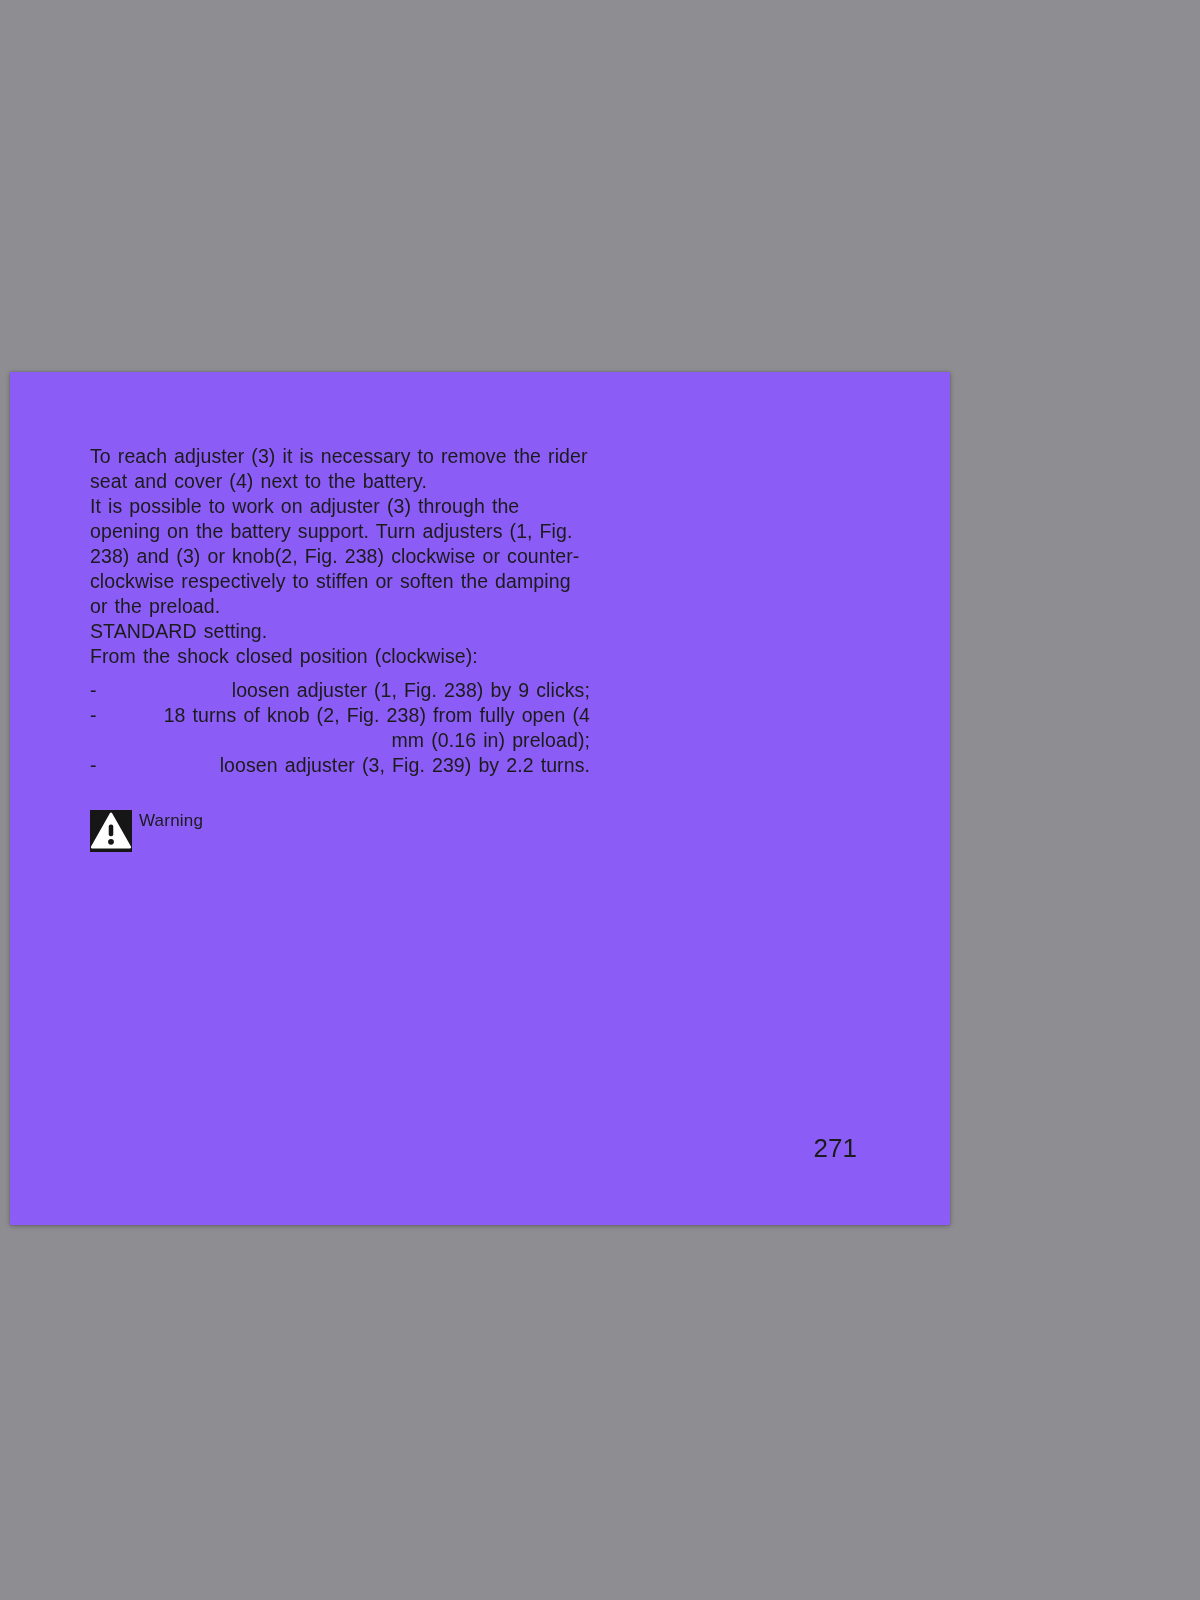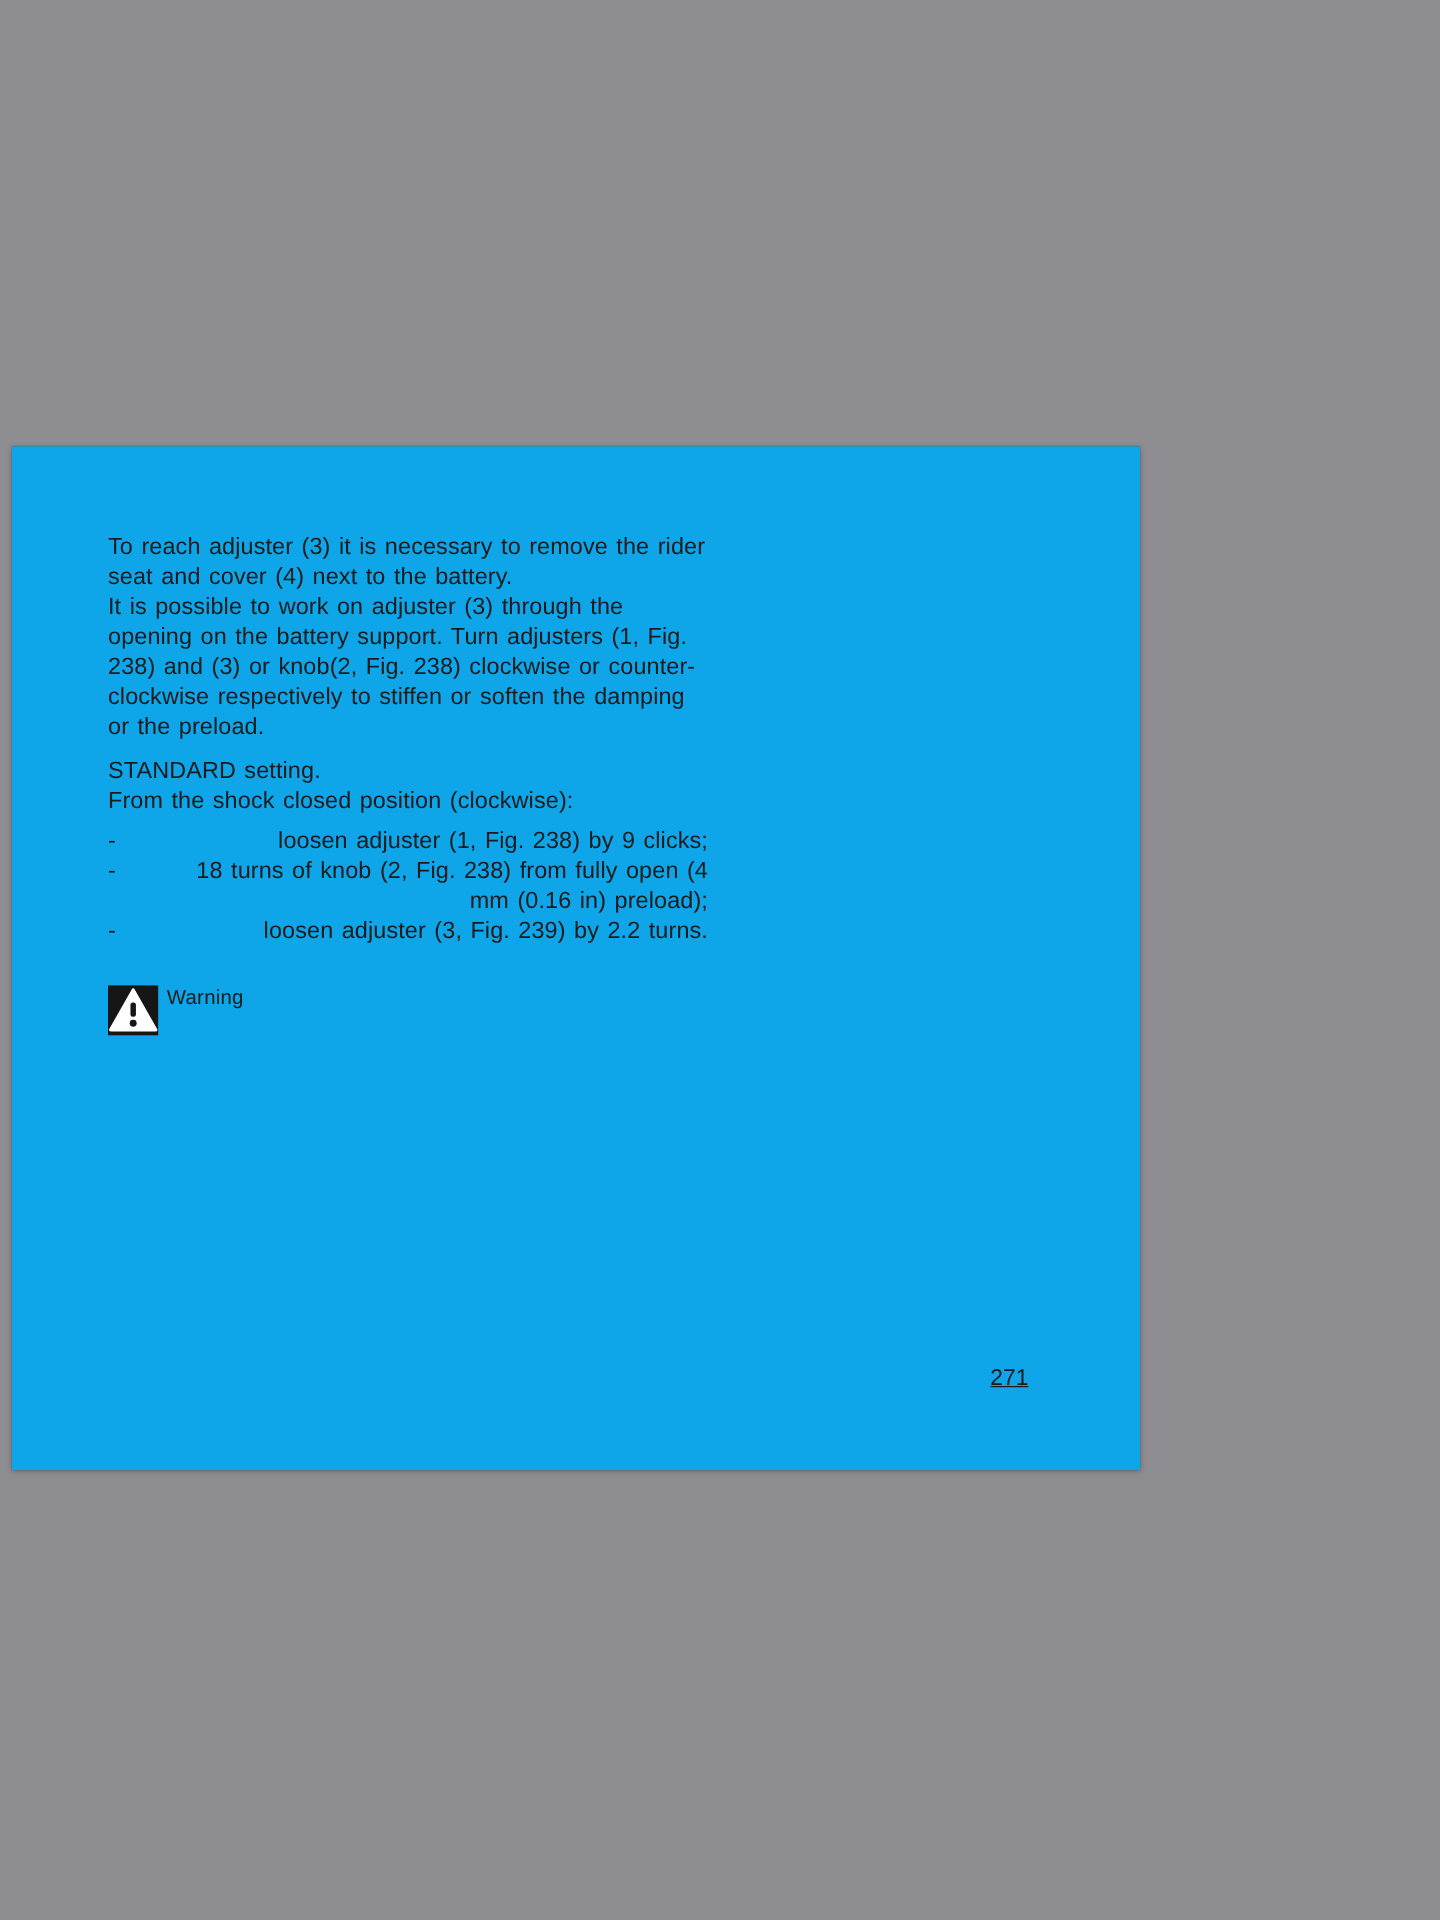--- a/index.html
+++ b/index.html
@@ -16,36 +16,36 @@
     width: 1200px;
     height: 1600px;
     overflow: hidden;
   }
   .page {
     position: absolute;
     left: 10px;
     top: 372px;
     width: 940px;
     height: 853px;
-    background: #0ea5e9;
+    background: #8b5cf6;
     box-shadow: 0 1px 5px rgba(0,0,0,0.30), 0 0 1px rgba(0,0,0,0.25);
   }
   .col {
     position: absolute;
     top: 72px;
     color: #1b1b1b;
     font-size: 19.5px;
     line-height: 25px;
     letter-spacing: 0.1px;
     word-spacing: 1.5px;
   }
   .col-left  { left: 80px;  width: 500px; }
   .col-right { left: 590px; width: 495px; }
   .prose { white-space: pre-line; margin: 0; }
-  .standard-block { margin-top: 11px; }
+  .standard-block { }
   .bullet-list { margin-top: 9px; }
   .bullet-item { display: flex; }
   .bullet-marker { flex: 0 0 43px; }
   .bullet-text { flex: 1 1 auto; text-align: right; }
   .warning-block { margin-top: 28px; }
   .warning-icon-box {
     float: left;
     width: 42px;
     height: 42px;
     margin-right: 7px;
@@ -59,24 +59,23 @@
     font-weight: normal;
     letter-spacing: 0.2px;
   }
   .warning-body { margin: 0; }
   .after-warning { margin-top: 25px; }
   .clearfix::after { content: ""; display: block; clear: both; }
   .page-number {
     position: absolute;
     right: 93px;
     bottom: 64px;
-    font-size: 19px;
+    font-size: 26px;
     line-height: 25px;
     color: #1b1b1b;
-    text-decoration: underline;
   }
 </style>
 </head>
 <body>
 
 <div class="viewer">
   <div class="page">
 
     <div class="col col-left">
 

